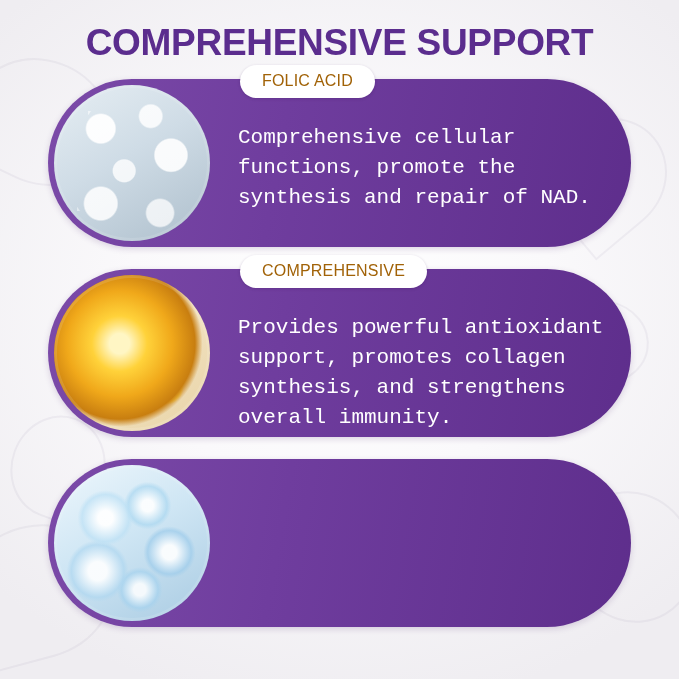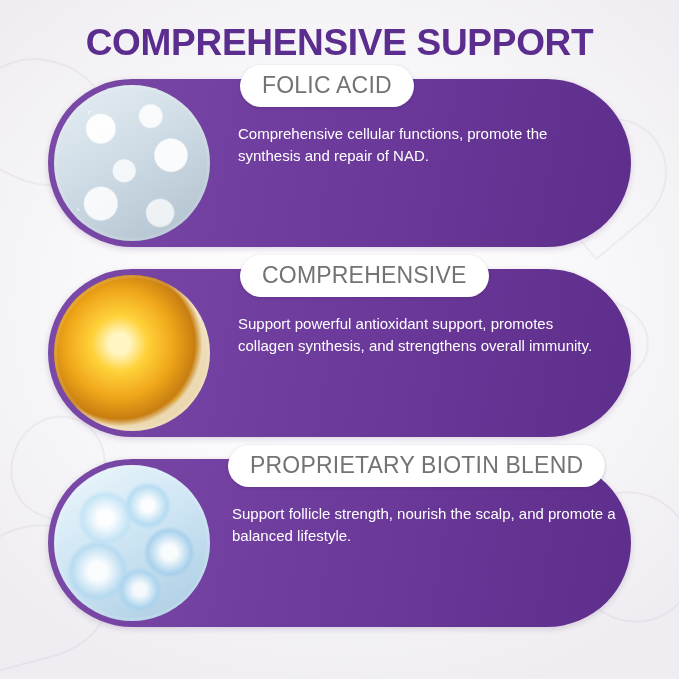--- a/index.html
+++ b/index.html
@@ -115,36 +115,37 @@
     left: 172px;
     right: 18px;
     top: 0;
     bottom: 0;
   }
   .pill {
     position: absolute;
     top: -14px;
     left: 14px;
     background: #ffffff;
-    color: #737373;
+    color: #a16207;
     border-radius: 22px;
     padding: 7px 22px 8px 22px;
-    font-size: 23px;
+    font-size: 16px;
     letter-spacing: 0.2px;
     white-space: nowrap;
     box-shadow: 0 1px 3px rgba(60, 25, 90, 0.25);
   }
   .card-text {
     position: absolute;
     left: 18px;
     right: 6px;
     top: 44px;
     color: #ffffff;
-    font-size: 15px;
+    font-size: 21px;
     line-height: 1.42;
+    font-family: Liberation Mono, monospace;
   }
   .card-1 .pill { left: 20px; }
   .card-2 .pill { left: 20px; }
   .card-3 .pill { left: 14px; }
   .card-3 .card-body { left: 166px; right: 8px; }
 </style>
 </head>
 <body>
 
 <div class="page">
@@ -167,26 +168,22 @@
       <div class="card-body">
         <div class="pill">FOLIC ACID</div>
         <div class="card-text">Comprehensive cellular functions, promote the synthesis and repair of NAD.</div>
       </div>
     </div>
 
     <div class="card card-2">
       <div class="card-photo photo-oil"></div>
       <div class="card-body">
         <div class="pill">COMPREHENSIVE</div>
-        <div class="card-text">Support powerful antioxidant support, promotes collagen synthesis, and strengthens overall immunity.</div>
+        <div class="card-text">Provides powerful antioxidant support, promotes collagen synthesis, and strengthens overall immunity.</div>
       </div>
     </div>
 
     <div class="card card-3">
       <div class="card-photo photo-bubbles"></div>
-      <div class="card-body">
-        <div class="pill">PROPRIETARY BIOTIN BLEND</div>
-        <div class="card-text">Support follicle strength, nourish the scalp, and promote a balanced lifestyle.</div>
-      </div>
     </div>
 
   </div>
 </div>
 
 </body></html>

